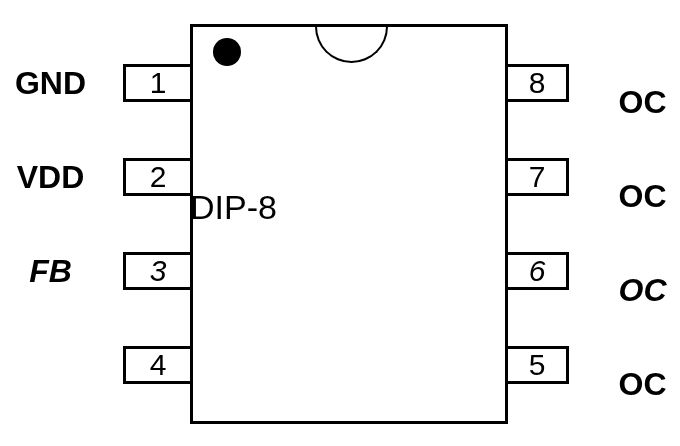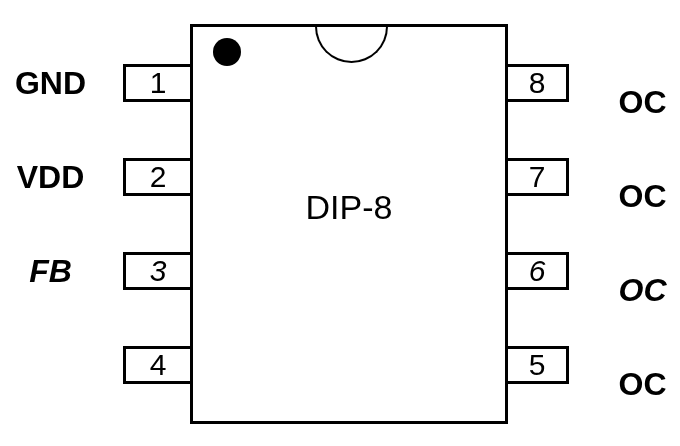--- a/index.html
+++ b/index.html
@@ -35,21 +35,21 @@
     position: absolute;
     left: 213px; top: 38px;
     width: 28px; height: 28px;
     border-radius: 50%;
     background: #000000;
   }
   .chip-text {
     position: absolute;
     left: 190px; top: 188px;
     width: 318px;
-    text-align: center;
+    text-align: left;
     font-size: 34px;
     line-height: 38px;
     color: #000000;
   }
   .pin-box {
     position: absolute;
     width: 70px; height: 38px;
     border: 3px solid #000000;
     background: #ffffff;
     display: flex;

